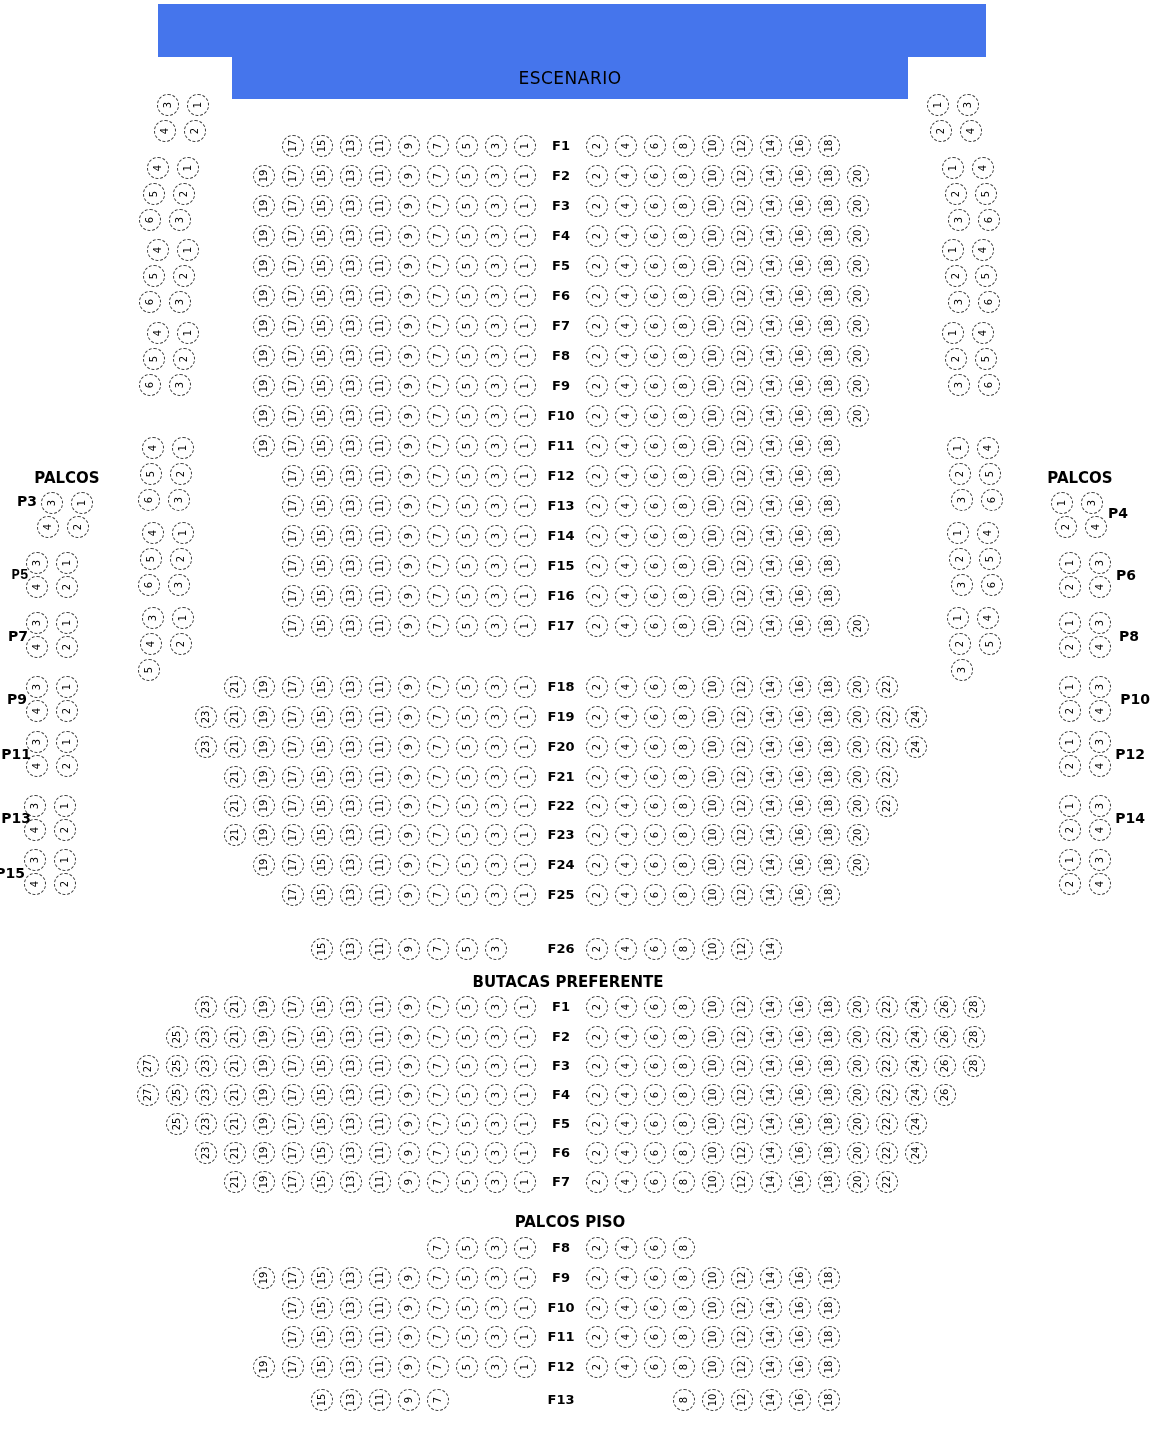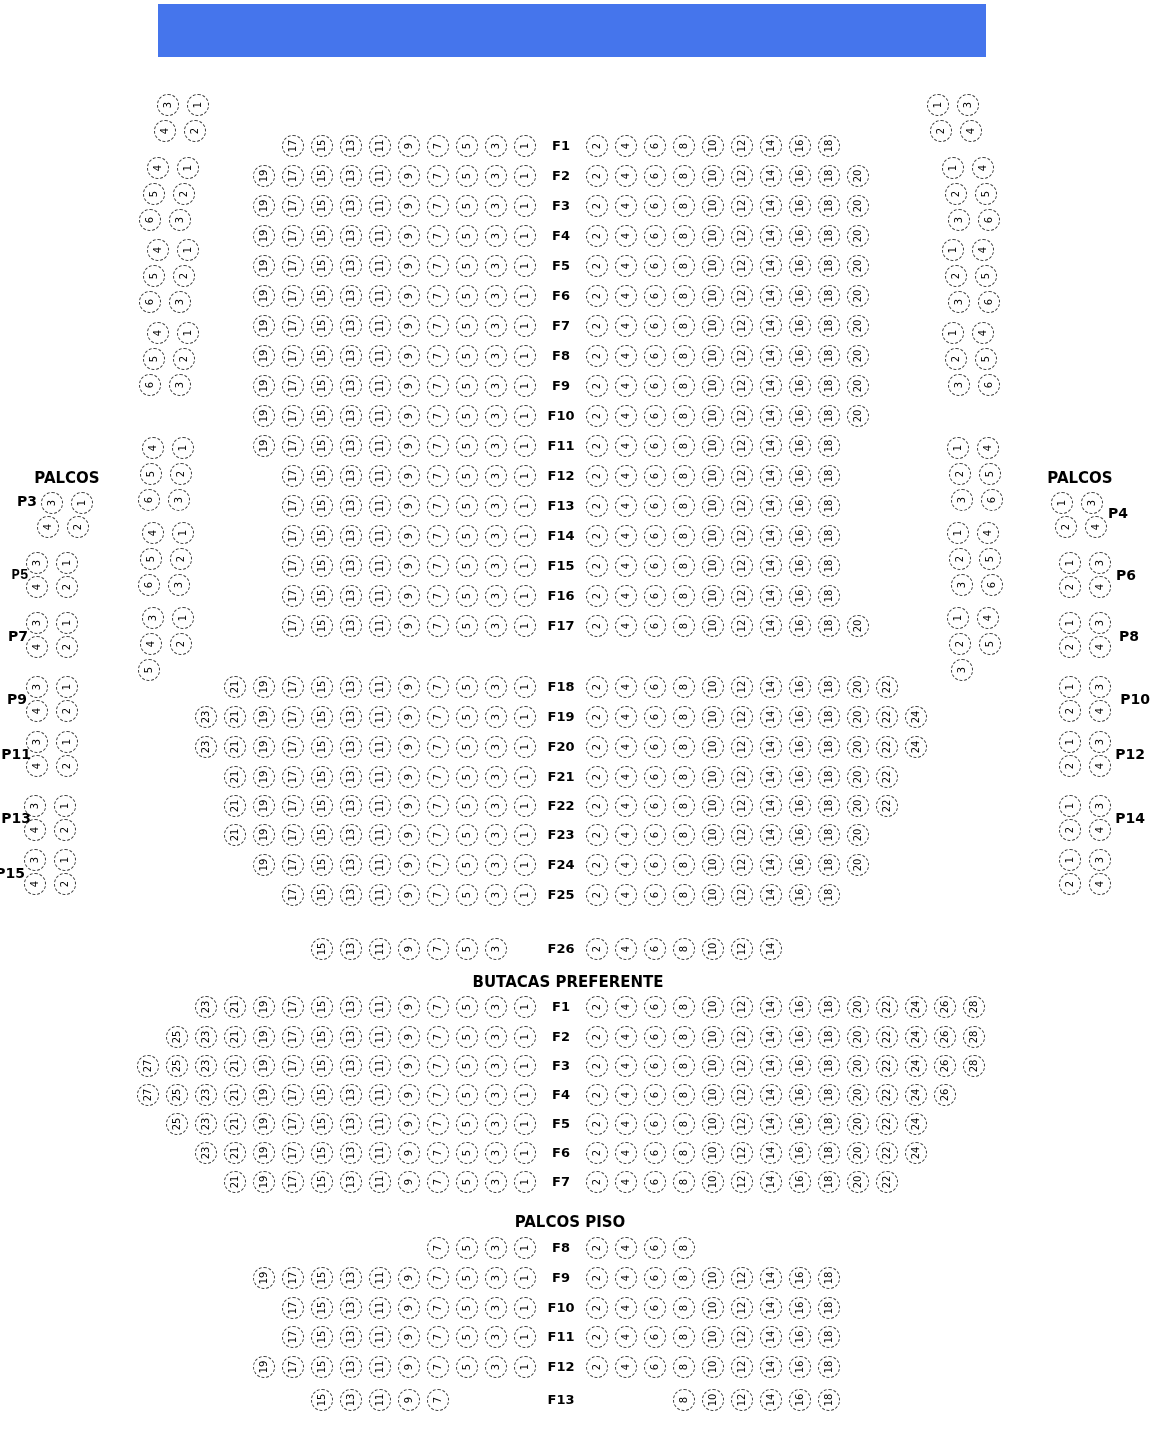--- a/index.html
+++ b/index.html
@@ -24,20 +24,23 @@
   #piso-title{left:570px;top:1222px;}
   #palcos-left-title{left:67px;top:478px;}
   #palcos-right-title{left:1080px;top:478px;}
   .palco-label{position:absolute;transform:translate(-50%,-50%);font-weight:bold;font-size:14px;white-space:nowrap;}
 </style>
 </head>
 <body>
 
 <div id="map">
   <div class="stage-top" id="stage-top" style="background: rgb(69, 117, 236);"></div>
+  <div class="stage-front" id="stage-front" style="background: rgb(69, 117, 236);">
+    <span>ESCENARIO</span>
+  </div>
 
   <div class="sec-title" id="palcos-left-title">PALCOS</div>
   <div class="sec-title" id="palcos-right-title">PALCOS</div>
   <div class="sec-title" id="pref-title">BUTACAS PREFERENTE</div>
   <div class="sec-title" id="piso-title">PALCOS PISO</div>
 
   <div id="rows-layer">
       <div class="seat-row" style="top: 135px;">
         <div class="grp left">
           <div class="seat">

